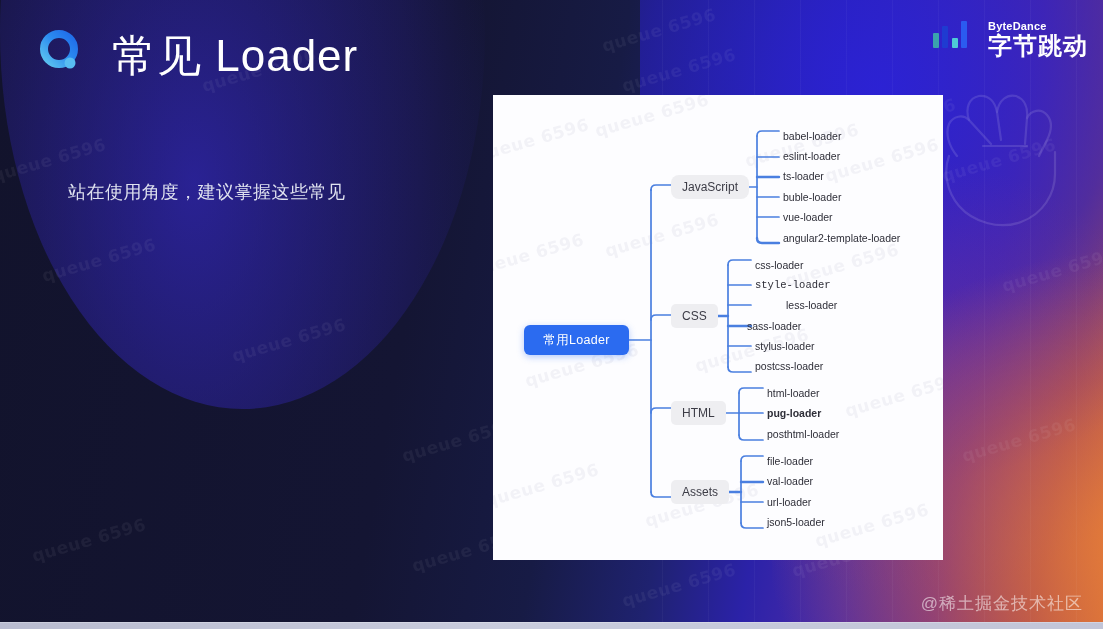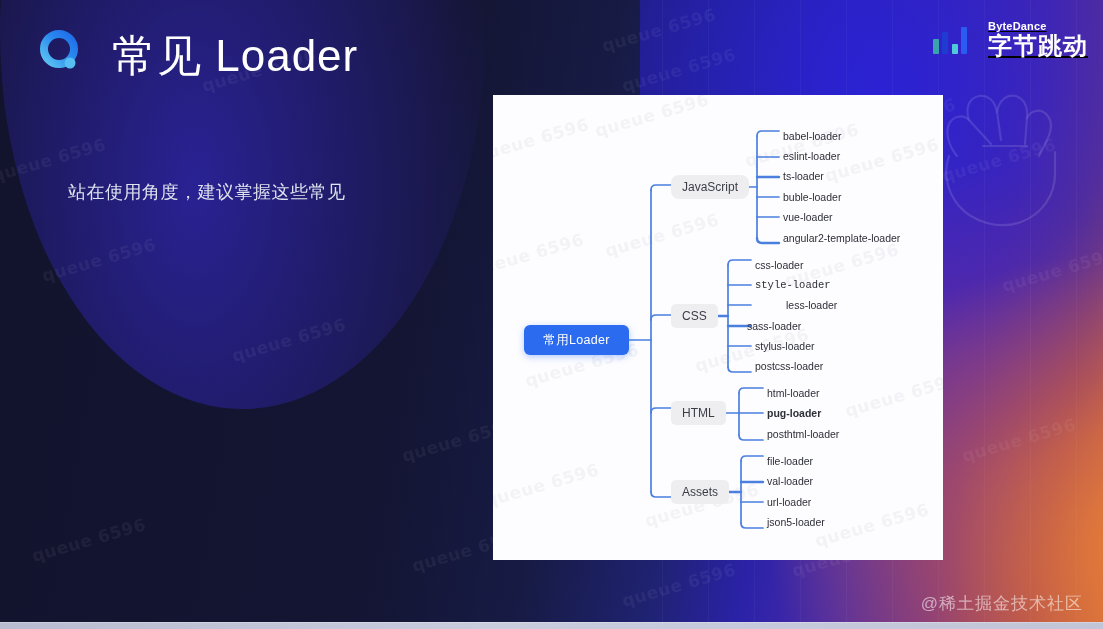--- a/index.html
+++ b/index.html
@@ -81,21 +81,21 @@
   .page-title {
     position:absolute; left:112px; top:27px;
     font-size:44px; color:#ffffff; font-weight:400;
     letter-spacing:1px;
     white-space:nowrap;
   }
 
   
   .bd-logo {
     position:absolute; right:15px; top:20px;
-    display:flex; align-items:center; gap:21px;text-decoration:underline;
+    display:flex; align-items:flex-start; gap:21px;
   }
   .bd-bars { display:flex; align-items:flex-end; gap:3.5px; height:28px; }
   .bd-bars i { display:block; width:6px; border-radius:1px; }
   .bd-text { display:flex; flex-direction:column; align-items:flex-start; }
   .bd-en {
     font-size:11px; color:#ffffff; font-weight:700;
     letter-spacing:0.2px; line-height:12px; margin-bottom:1px;
   }
   .bd-cn {
     font-size:24px; color:#ffffff; font-weight:700;

